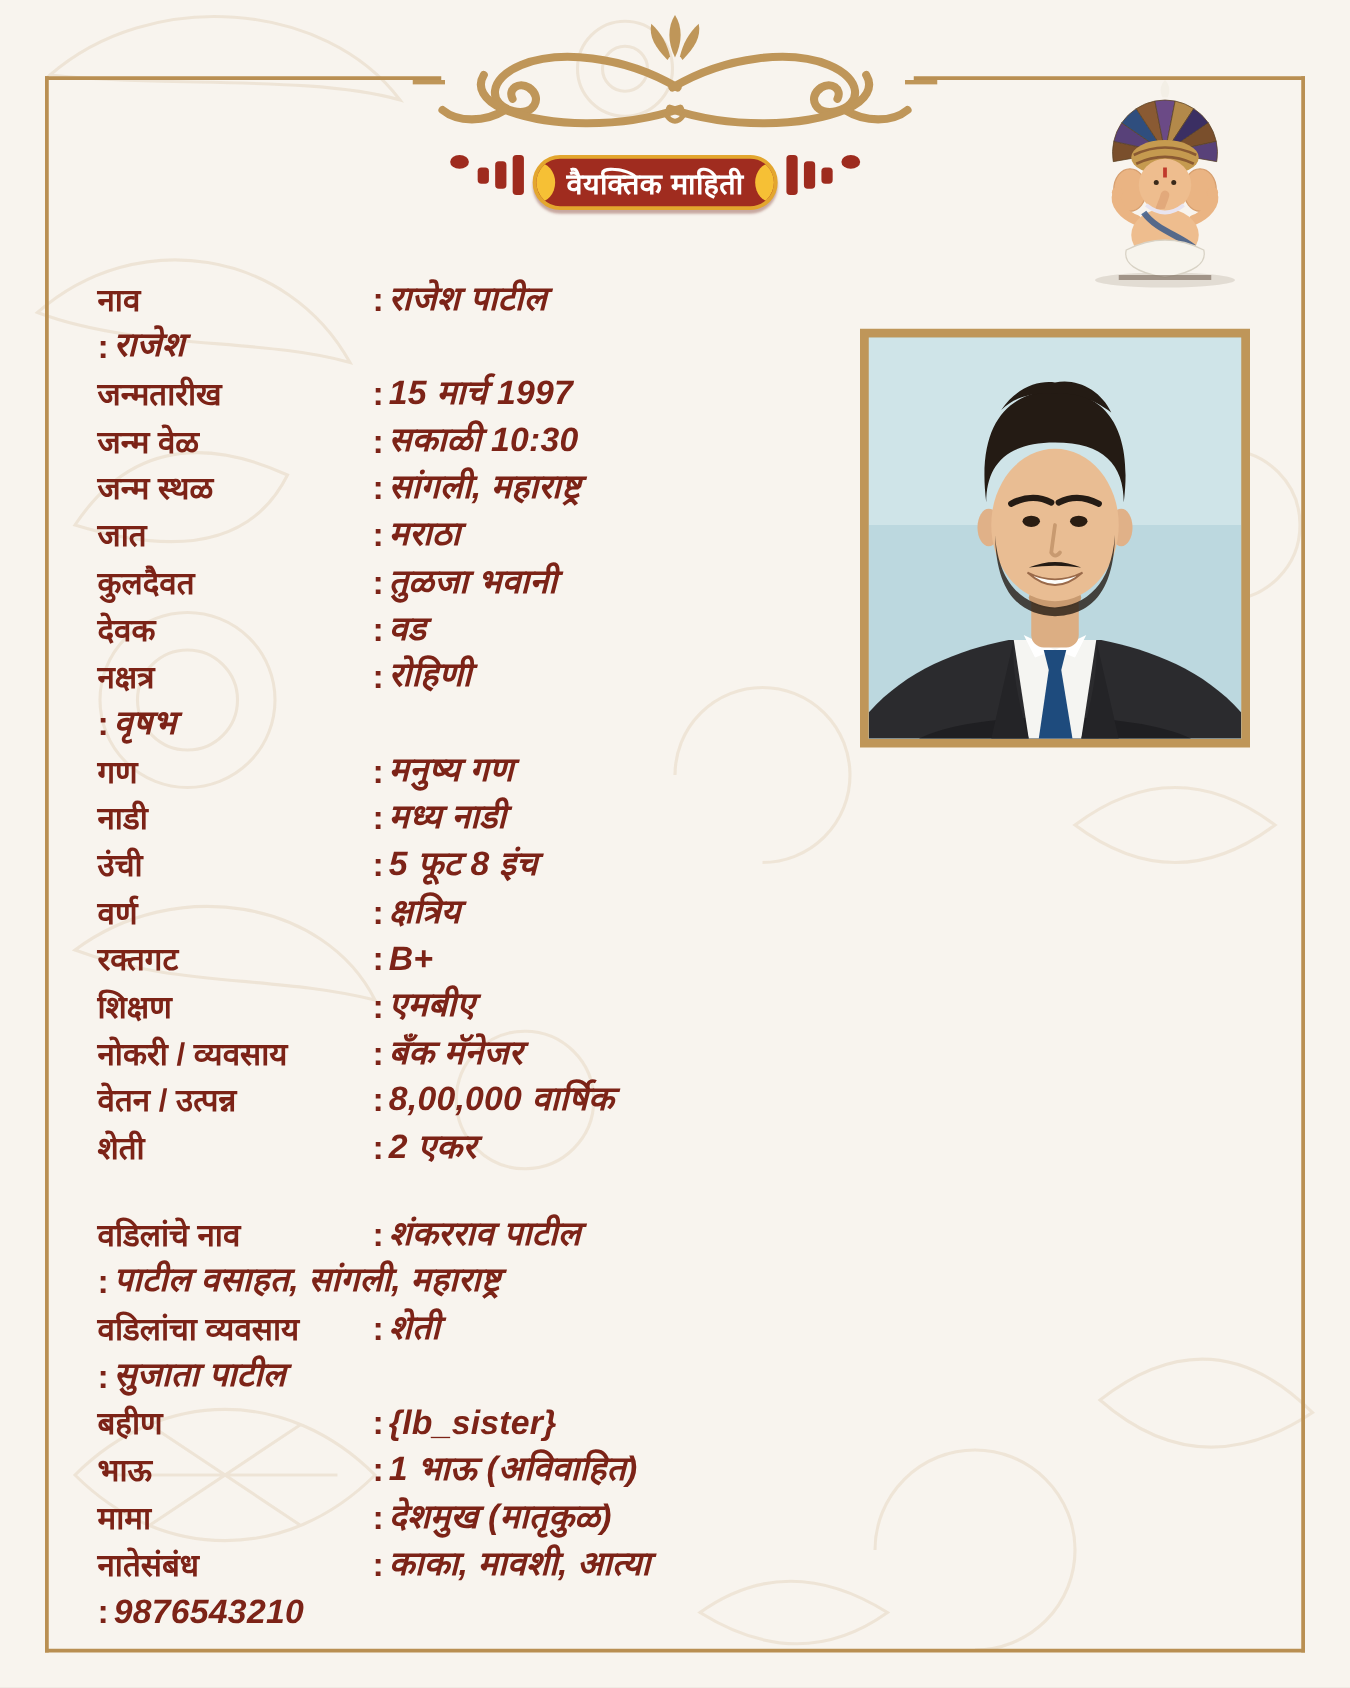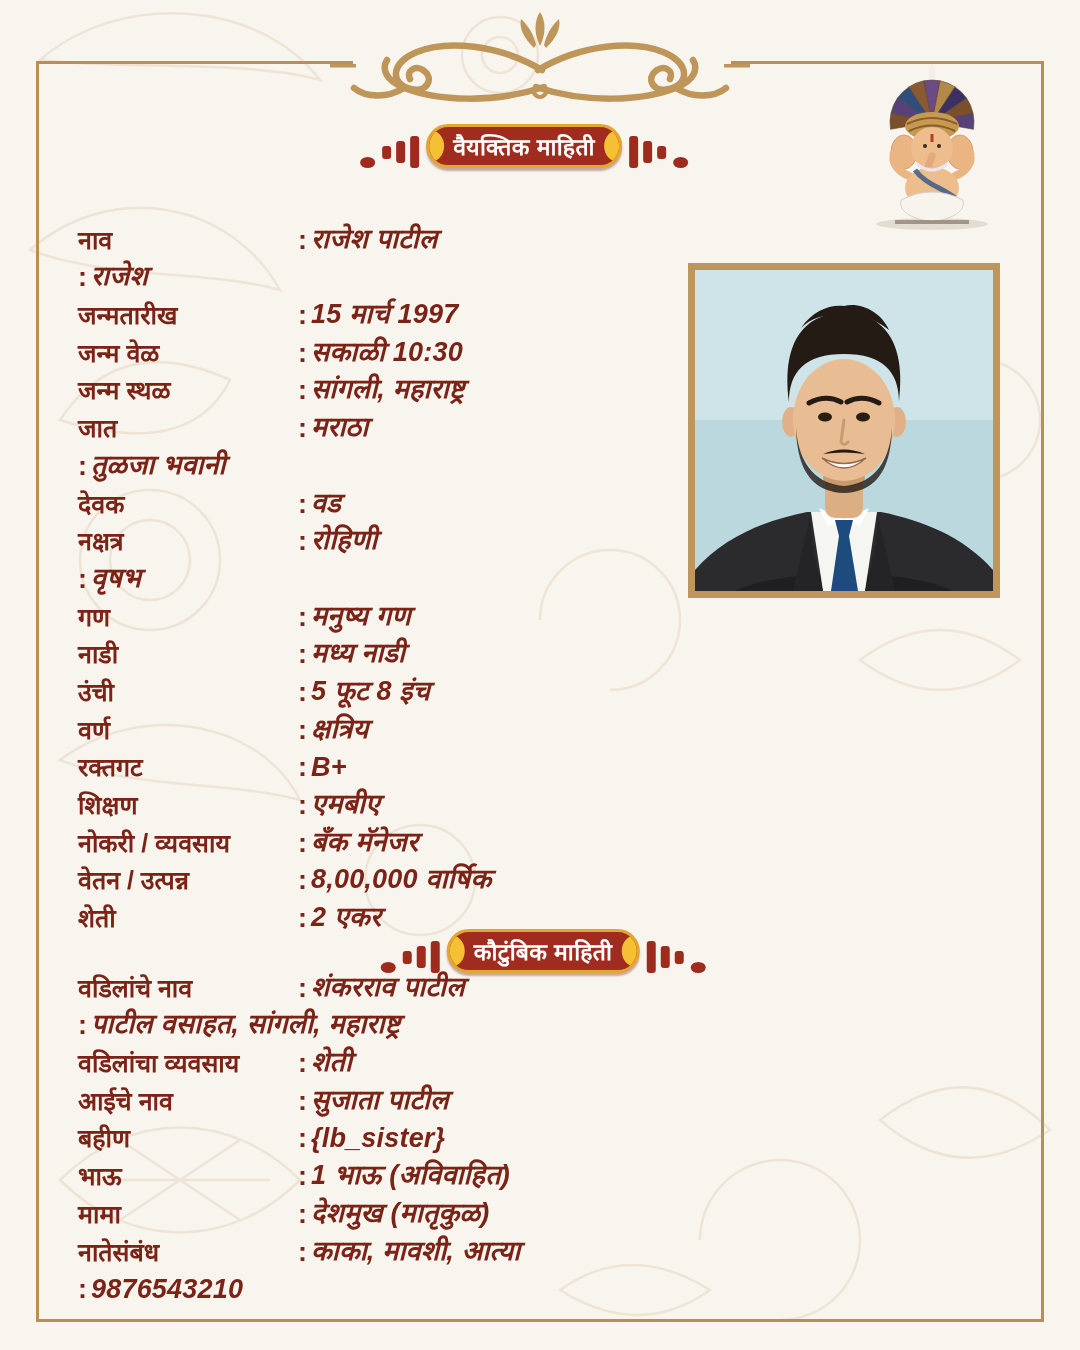--- a/index.html
+++ b/index.html
@@ -13,21 +13,21 @@
   #frame-left{left:36px;top:61px;width:3px;height:1261px;}
   #frame-right{left:1041px;top:61px;width:3px;height:1261px;}
   #frame-top-l{left:36px;top:61px;width:317px;height:3px;}
   #frame-top-r{left:731px;top:61px;width:313px;height:3px;}
   #frame-bottom{left:36px;top:1319px;width:1008px;height:3px;}
   
   .bg-pattern{position:absolute;left:0;top:0;width:1080px;height:1350px;}
   .flourish{position:absolute;left:330px;top:8px;width:420px;height:104px;}
   .ganesha{position:absolute;left:856px;top:64px;width:152px;height:168px;}
   
-  .badge{position:absolute;display:flex;align-items:flex-end;gap:7px;transform:translateX(-50%);}
+  .badge{position:absolute;display:flex;align-items:flex-start;gap:7px;transform:translateX(-50%);}
   #badge-personal{left:524px;top:124px;}
   #badge-family{left:543px;top:929px;}
   .bars{display:flex;align-items:center;gap:5px;}
   .bar{background:#9e2b1e;border-radius:3px;width:9px;}
   .b-lg{height:32px;}.b-md{height:22px;}.b-sm{height:13px;}
   .dot{width:15px;height:11px;border-radius:50%;background:#9e2b1e;}
   .pill{
     position:relative;height:38px;padding:0 24px;border-radius:22px;
     background:#a02c1f;border:3px solid #e3a62e;
     display:flex;align-items:center;justify-content:center;overflow:hidden;
@@ -188,20 +188,21 @@
         <span class="label">जन्म स्थळ</span>
         <span class="sep">:</span>
         <span class="value">सांगली, महाराष्ट्र</span>
       </div>
       <div class="row">
         <span class="label">जात</span>
         <span class="sep">:</span>
         <span class="value">मराठा</span>
       </div>
       <div class="row">
+        <span class="label">कुलदैवत</span>
         <span class="sep">:</span>
         <span class="value">तुळजा भवानी</span>
       </div>
       <div class="row">
         <span class="label">देवक</span>
         <span class="sep">:</span>
         <span class="value">वड</span>
       </div>
       <div class="row">
         <span class="label">नक्षत्र</span>
@@ -293,79 +294,59 @@
         <ellipse cx="130" cy="147" rx="7" ry="4.5" fill="#2a1d12"></ellipse>
         <ellipse cx="168" cy="147" rx="7" ry="4.5" fill="#2a1d12"></ellipse>
         <path d="M149,150 L146,172 Q149,177 153,172" stroke="#c89a70" stroke-width="3" fill="none" stroke-linecap="round"></path>
 
         <path d="M128,184 Q149,175 170,184 Q149,181 128,184 Z" fill="#241b14"></path>
         <path d="M127,188 Q149,208 171,188 Q149,199 127,188 Z" fill="#fdfdfb" stroke="#9a6a4a" stroke-width="1.5"></path>
       </svg>
     </div>
   </div>
 
-  <div class="badge" id="badge-family">
-    <span class="dot"></span>
-    <span class="bars">
-      <span class="bar b-sm"></span>
-        <span class="bar b-md"></span>
-        <span class="bar b-lg"></span>
-    </span>
-    <div class="pill">
-      <i class="glow gl"></i>
-        <i class="glow gr"></i>
-      <span class="pill-text">कौटुंबिक माहिती</span>
+
+  <div class="rows" id="family-rows">
+      <div class="row">
+        <span class="label">वडिलांचे नाव</span>
+        <span class="sep">:</span>
+        <span class="value">शंकरराव पाटील</span>
+      </div>
+      <div class="row">
+        <span class="sep">:</span>
+        <span class="value">पाटील वसाहत, सांगली, महाराष्ट्र</span>
+      </div>
+      <div class="row">
+        <span class="label">वडिलांचा व्यवसाय</span>
+        <span class="sep">:</span>
+        <span class="value">शेती</span>
+      </div>
+      <div class="row">
+        <span class="sep">:</span>
+        <span class="value">सुजाता पाटील</span>
+      </div>
+      <div class="row">
+        <span class="label">बहीण</span>
+        <span class="sep">:</span>
+        <span class="value">{lb_sister}</span>
+      </div>
+      <div class="row">
+        <span class="label">भाऊ</span>
+        <span class="sep">:</span>
+        <span class="value">1 भाऊ (अविवाहित)</span>
+      </div>
+      <div class="row">
+        <span class="label">मामा</span>
+        <span class="sep">:</span>
+        <span class="value">देशमुख (मातृकुळ)</span>
+      </div>
+      <div class="row">
+        <span class="label">नातेसंबंध</span>
+        <span class="sep">:</span>
+        <span class="value">काका, मावशी, आत्या</span>
+      </div>
+      <div class="row">
+        <span class="sep">:</span>
+        <span class="value">9876543210</span>
+      </div>
     </div>
-    <span class="bars">
-      <span class="bar b-lg"></span>
-        <span class="bar b-md"></span>
-        <span class="bar b-sm"></span>
-    </span>
-    <span class="dot"></span>
-  </div>
-
-  <div class="rows" id="family-rows">
-      <div class="row">
-        <span class="label">वडिलांचे नाव</span>
-        <span class="sep">:</span>
-        <span class="value">शंकरराव पाटील</span>
-      </div>
-      <div class="row">
-        <span class="sep">:</span>
-        <span class="value">पाटील वसाहत, सांगली, महाराष्ट्र</span>
-      </div>
-      <div class="row">
-        <span class="label">वडिलांचा व्यवसाय</span>
-        <span class="sep">:</span>
-        <span class="value">शेती</span>
-      </div>
-      <div class="row">
-        <span class="label">आईचे नाव</span>
-        <span class="sep">:</span>
-        <span class="value">सुजाता पाटील</span>
-      </div>
-      <div class="row">
-        <span class="label">बहीण</span>
-        <span class="sep">:</span>
-        <span class="value">{lb_sister}</span>
-      </div>
-      <div class="row">
-        <span class="label">भाऊ</span>
-        <span class="sep">:</span>
-        <span class="value">1 भाऊ (अविवाहित)</span>
-      </div>
-      <div class="row">
-        <span class="label">मामा</span>
-        <span class="sep">:</span>
-        <span class="value">देशमुख (मातृकुळ)</span>
-      </div>
-      <div class="row">
-        <span class="label">नातेसंबंध</span>
-        <span class="sep">:</span>
-        <span class="value">काका, मावशी, आत्या</span>
-      </div>
-      <div class="row">
-        <span class="sep">:</span>
-        <span class="value">9876543210</span>
-      </div>
-    </div>
 
 </div>
 
 </body></html>

